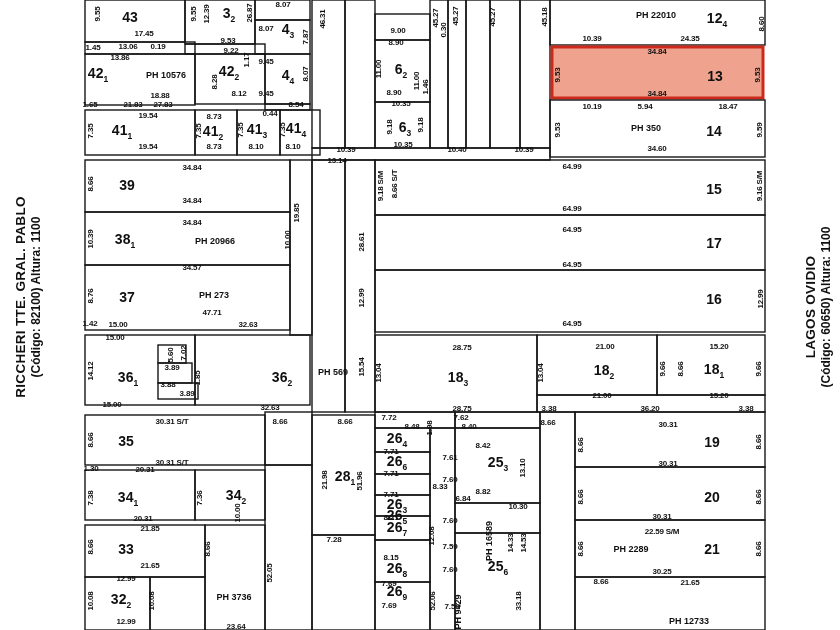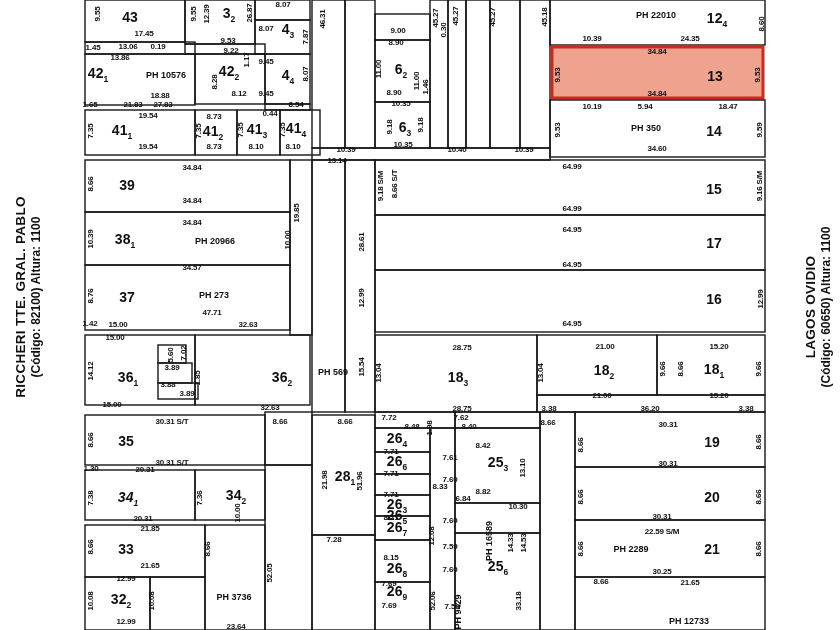--- a/index.html
+++ b/index.html
@@ -147,21 +147,21 @@
       <div class="lbl dim" style="left: 187px; top: 394px; transform: translate(-50%, -50%);">3.89</div>
       <div class="lbl lot" style="left: 282px; top: 379px; transform: translate(-50%, -50%);"><span>36</span><sub>2</sub></div>
       <div class="lbl dim" style="left: 270px; top: 408px; transform: translate(-50%, -50%);">32.63</div>
       <div class="lbl dim" style="left: 172px; top: 422px; transform: translate(-50%, -50%);">30.31 S/T</div>
       <div class="lbl dim" style="left: 91px; top: 440px; transform: translate(-50%, -50%) rotate(-90deg);">8.66</div>
       <div class="lbl lot" style="left: 126px; top: 441px; transform: translate(-50%, -50%);"><span>35</span></div>
       <div class="lbl dim" style="left: 172px; top: 463px; transform: translate(-50%, -50%);">30.31 S/T</div>
       <div class="lbl dim" style="left: 91px; top: 469px; transform: translate(-50%, -50%);">1.30</div>
       <div class="lbl dim" style="left: 145px; top: 470px; transform: translate(-50%, -50%);">20.31</div>
       <div class="lbl dim" style="left: 91px; top: 498px; transform: translate(-50%, -50%) rotate(-90deg);">7.38</div>
-      <div class="lbl lot" style="left: 128px; top: 499px; transform: translate(-50%, -50%); font-style: italic;"><span>34</span><sub>1</sub></div>
+      <div class="lbl lot" style="left: 128px; top: 499px; transform: translate(-50%, -50%);"><span>34</span><sub>1</sub></div>
       <div class="lbl dim" style="left: 143px; top: 519px; transform: translate(-50%, -50%);">20.31</div>
       <div class="lbl dim" style="left: 200px; top: 498px; transform: translate(-50%, -50%) rotate(-90deg);">7.36</div>
       <div class="lbl lot" style="left: 236px; top: 497px; transform: translate(-50%, -50%);"><span>34</span><sub>2</sub></div>
       <div class="lbl dim" style="left: 238px; top: 513px; transform: translate(-50%, -50%) rotate(-90deg);">10.00</div>
       <div class="lbl dim" style="left: 150px; top: 529px; transform: translate(-50%, -50%);">21.85</div>
       <div class="lbl dim" style="left: 91px; top: 547px; transform: translate(-50%, -50%) rotate(-90deg);">8.66</div>
       <div class="lbl lot" style="left: 126px; top: 549px; transform: translate(-50%, -50%);"><span>33</span></div>
       <div class="lbl dim" style="left: 150px; top: 566px; transform: translate(-50%, -50%);">21.65</div>
       <div class="lbl dim" style="left: 126px; top: 579px; transform: translate(-50%, -50%);">12.99</div>
       <div class="lbl dim" style="left: 208px; top: 549px; transform: translate(-50%, -50%) rotate(-90deg);">8.66</div>

